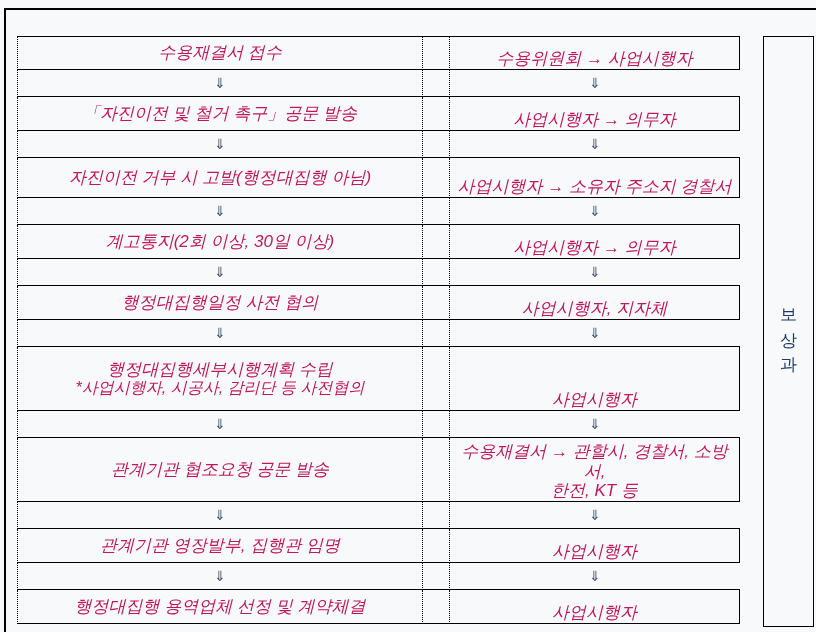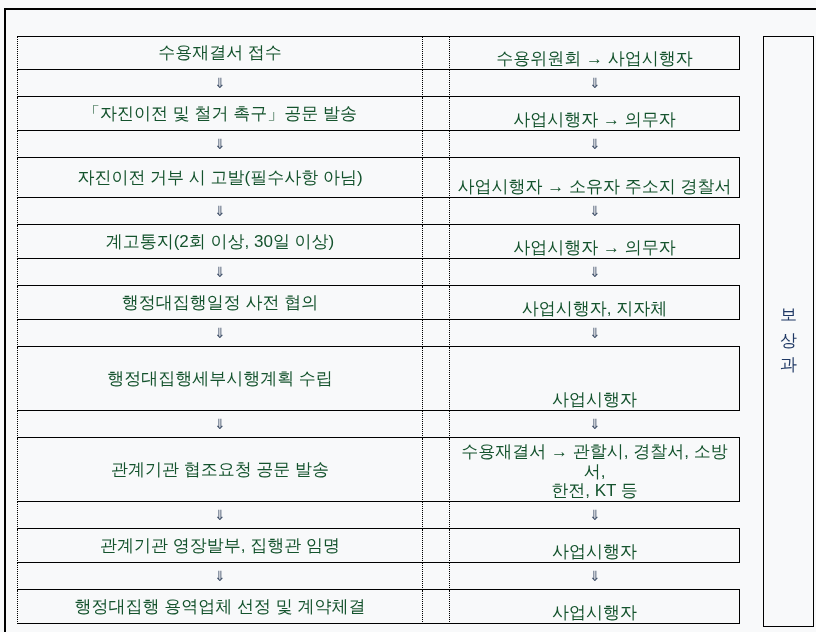--- a/index.html
+++ b/index.html
@@ -21,22 +21,23 @@
   .cell{box-sizing:border-box;border-bottom:1px solid #000;}
   .rowfirst{border-top:1px solid #000;}
   .lcell{border-left:1px dotted #000;border-right:1px dotted #000;}
   .rcell{border-left:1px dotted #000;}
   .rcell.step{border-right:1px solid #000;justify-content:flex-end;}
   .step,.arrowrow{
     display:flex;flex-direction:column;align-items:center;justify-content:center;
     text-align:center;
   }
   .t{
-    color:#14532d;font-size:17px;line-height:1.15;
+    color:#be185d;font-size:17px;line-height:1.15;
     padding:0 2px;
+    font-style:italic;
   }
   .t.note{font-size:16px;}
   .arrow-glyph{
     color:#3f4f68;font-size:14px;line-height:1;
   }
   .dept-box{
     position:absolute;left:763px;top:36px;width:51px;height:591px;
     box-sizing:border-box;border:1px solid #000;
     display:flex;align-items:center;justify-content:center;
   }
@@ -78,21 +79,21 @@
 
   <div class="cell lcell arrowrow">
     <span class="arrow-glyph">⇓</span>
   </div>
   <div class="cell gcell"></div>
   <div class="cell rcell arrowrow">
     <span class="arrow-glyph">⇓</span>
   </div>
 
   <div class="cell lcell step">
-    <div class="t">자진이전 거부 시 고발(필수사항 아님)</div>
+    <div class="t">자진이전 거부 시 고발(행정대집행 아님)</div>
   </div>
   <div class="cell gcell"></div>
   <div class="cell rcell step">
     <div class="t">사업시행자 → 소유자 주소지 경찰서</div>
   </div>
 
   <div class="cell lcell arrowrow">
     <span class="arrow-glyph">⇓</span>
   </div>
   <div class="cell gcell"></div>
@@ -127,20 +128,21 @@
   <div class="cell lcell arrowrow">
     <span class="arrow-glyph">⇓</span>
   </div>
   <div class="cell gcell"></div>
   <div class="cell rcell arrowrow">
     <span class="arrow-glyph">⇓</span>
   </div>
 
   <div class="cell lcell step">
     <div class="t">행정대집행세부시행계획 수립</div>
+    <div class="t note">*사업시행자, 시공사, 감리단 등 사전협의</div>
   </div>
   <div class="cell gcell"></div>
   <div class="cell rcell step">
     <div class="t">사업시행자</div>
   </div>
 
   <div class="cell lcell arrowrow">
     <span class="arrow-glyph">⇓</span>
   </div>
   <div class="cell gcell"></div>

